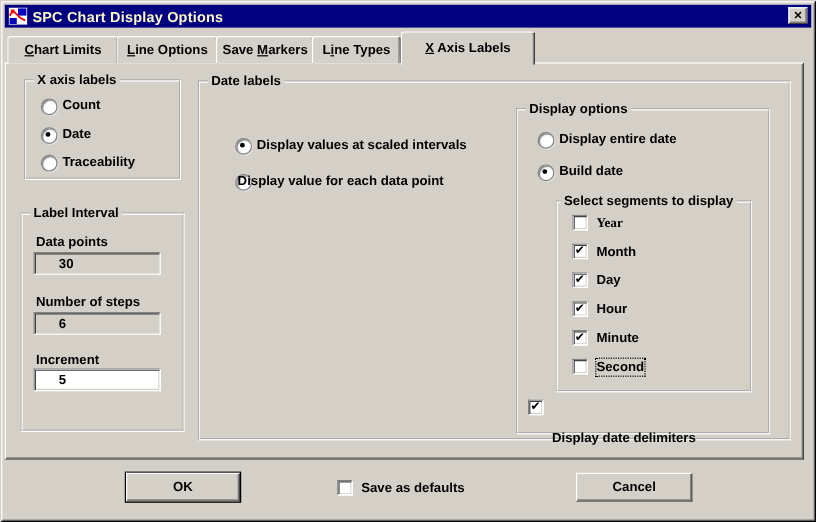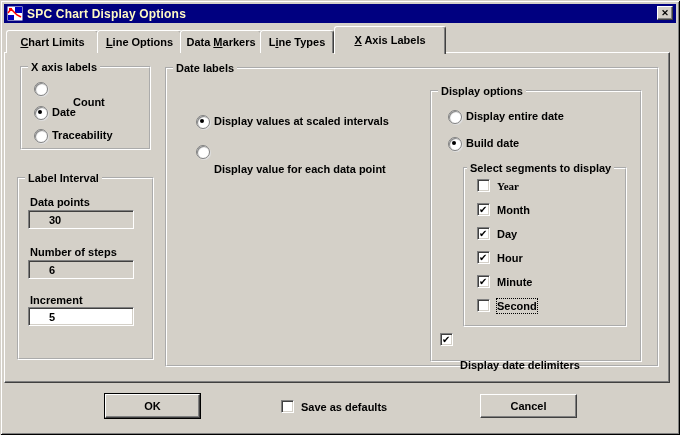--- a/index.html
+++ b/index.html
@@ -92,36 +92,36 @@
       </button>
   </div>
 
   <div class="tab" style="left:6px;width:91px;">
     <span class="tlbl"><span></span><span class="mn">C</span><span>hart Limits</span></span>
   </div>
   <div class="tab" style="left:97px;width:83px;">
     <span class="tlbl"><span></span><span class="mn">L</span><span>ine Options</span></span>
   </div>
   <div class="tab" style="left:180px;width:80px;">
-    <span class="tlbl"><span>Data </span><span class="mn">M</span><span>arkers</span></span>
+    <span class="tlbl"><span>Save </span><span class="mn">M</span><span>arkers</span></span>
   </div>
   <div class="tab" style="left:260px;width:72px;">
     <span class="tlbl"><span>L</span><span class="mn">i</span><span>ne Types</span></span>
   </div>
   <div class="tab active" style="left:334px;width:112px;">
     <span class="tlbl"><span></span><span class="mn">X</span><span> Axis Labels</span></span>
   </div>
 
   <div class="page"></div>
 
   <div class="group" style="left:20px;top:66px;width:127px;height:80px;">
     <span class="legend">X axis labels</span>
   </div>
   <span class="radio" style="left:34px;top:82px;"></span>
-  <span class="lbl" style="left:52px;top:95px;margin-left:21px;">Count</span>
+  <span class="lbl" style="left:52px;top:81px;">Count</span>
   <span class="radio checked" style="left:34px;top:106px;"></span>
   <span class="lbl" style="left:52px;top:105px;">Date</span>
   <span class="radio" style="left:34px;top:129px;"></span>
   <span class="lbl" style="left:52px;top:128px;">Traceability</span>
 
   <div class="group" style="left:17px;top:177px;width:133px;height:179px;">
     <span class="legend">Label Interval</span>
   </div>
   <span class="lbl" style="left:30px;top:195px;">Data points</span>
   <div class="field" style="left:28px;top:210px;width:106px;"><span>30</span></div>
@@ -130,21 +130,21 @@
   <span class="lbl" style="left:30px;top:293px;">Increment</span>
   <div class="field enabled" style="left:28px;top:307px;width:106px;"><span>5</span></div>
 
   <div class="group" style="left:165px;top:67px;width:490px;height:296px;">
     <span class="legend">Date labels</span>
   </div>
 
   <span class="radio checked" style="left:196px;top:115px;"></span>
   <span class="lbl" style="left:214px;top:114px;">Display values at scaled intervals</span>
   <span class="radio" style="left:196px;top:145px;"></span>
-  <span class="lbl" style="left:214px;top:144px;margin-top:18px;">Display value for each data point</span>
+  <span class="lbl" style="left:198px;top:144px;">Display value for each data point</span>
 
   <div class="group" style="left:430px;top:90px;width:208px;height:268px;">
     <span class="legend">Display options</span>
   </div>
   <span class="radio" style="left:448px;top:110px;"></span>
   <span class="lbl" style="left:466px;top:109px;">Display entire date</span>
   <span class="radio checked" style="left:448px;top:137px;"></span>
   <span class="lbl" style="left:466px;top:136px;">Build date</span>
 
   <div class="group" style="left:463px;top:167px;width:160px;height:156px;">

